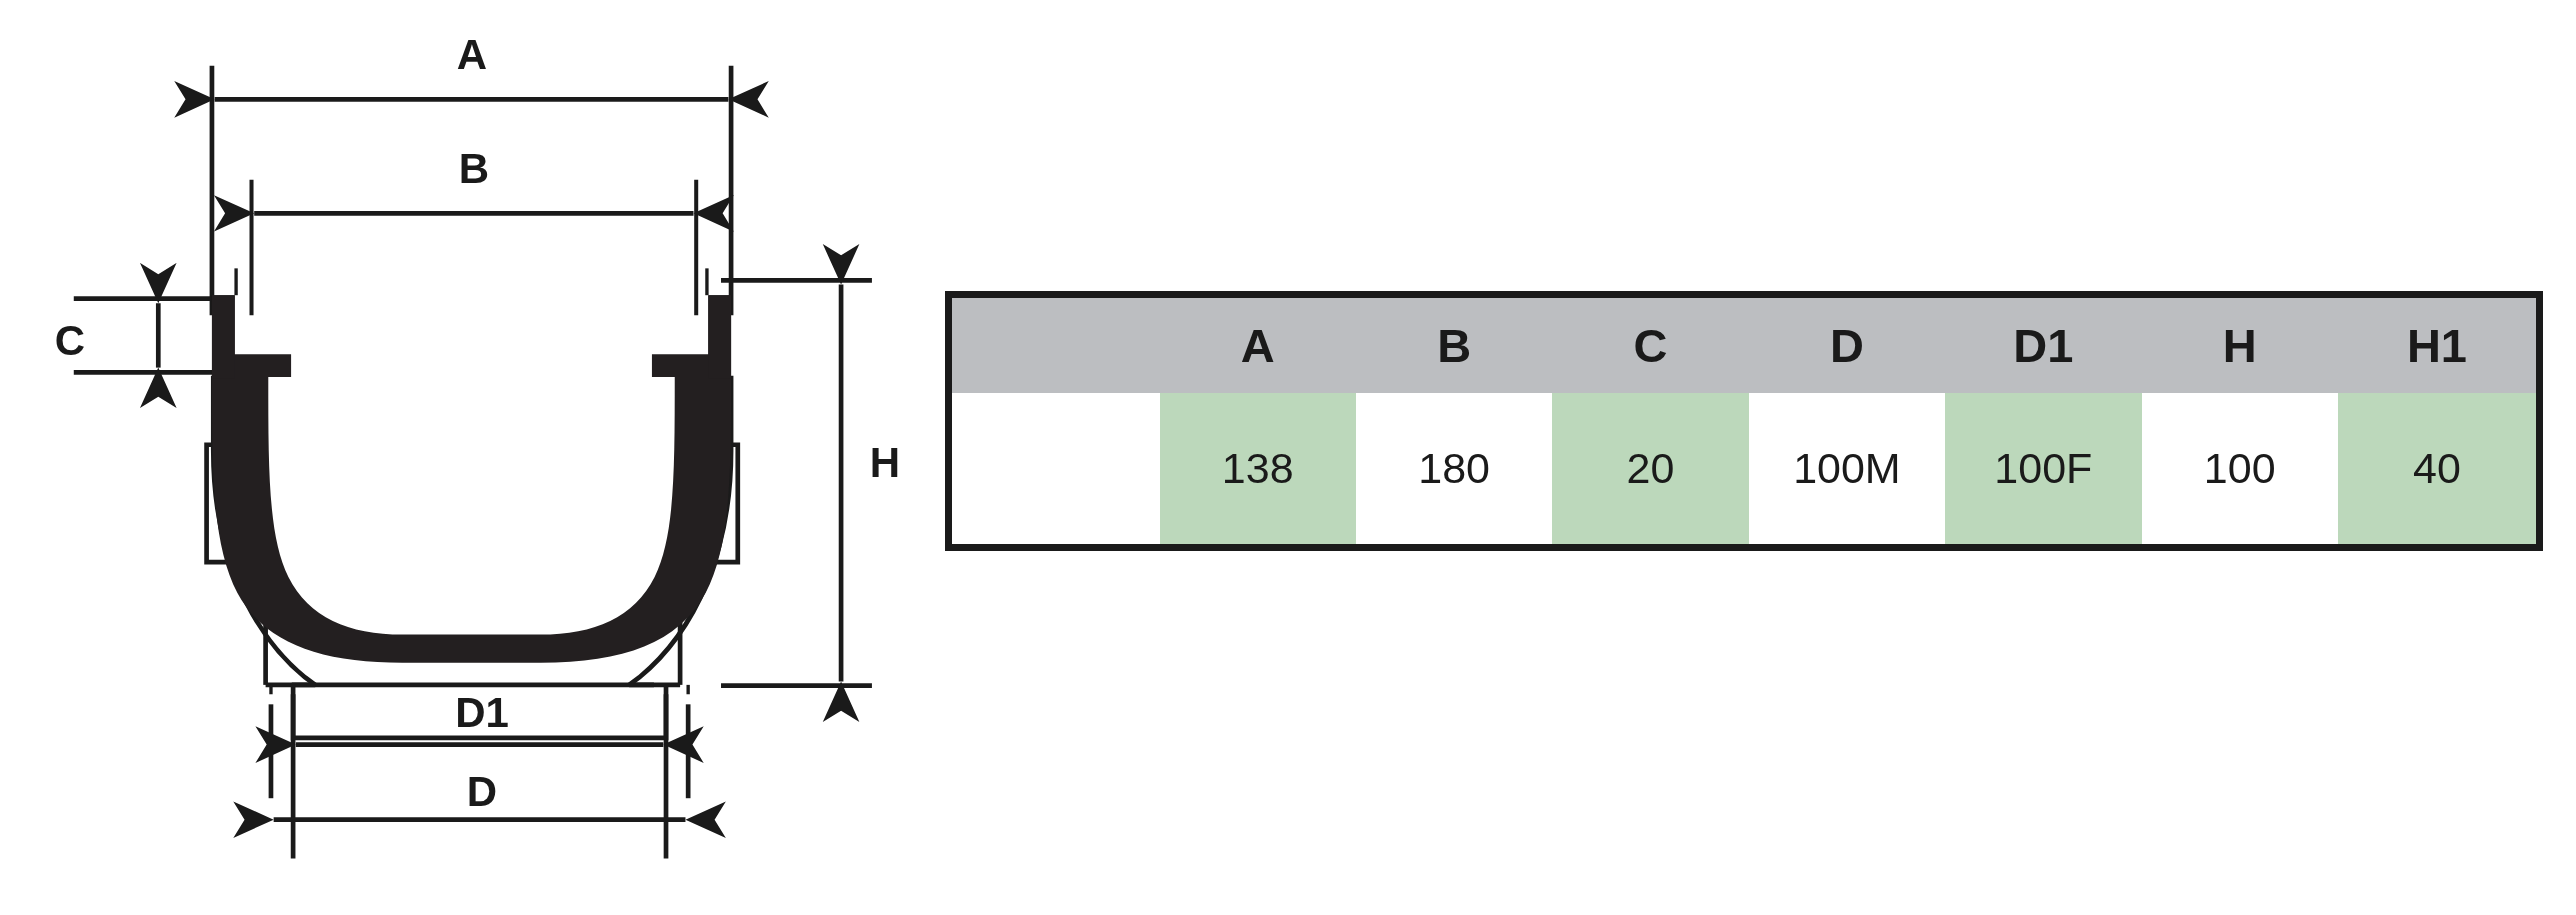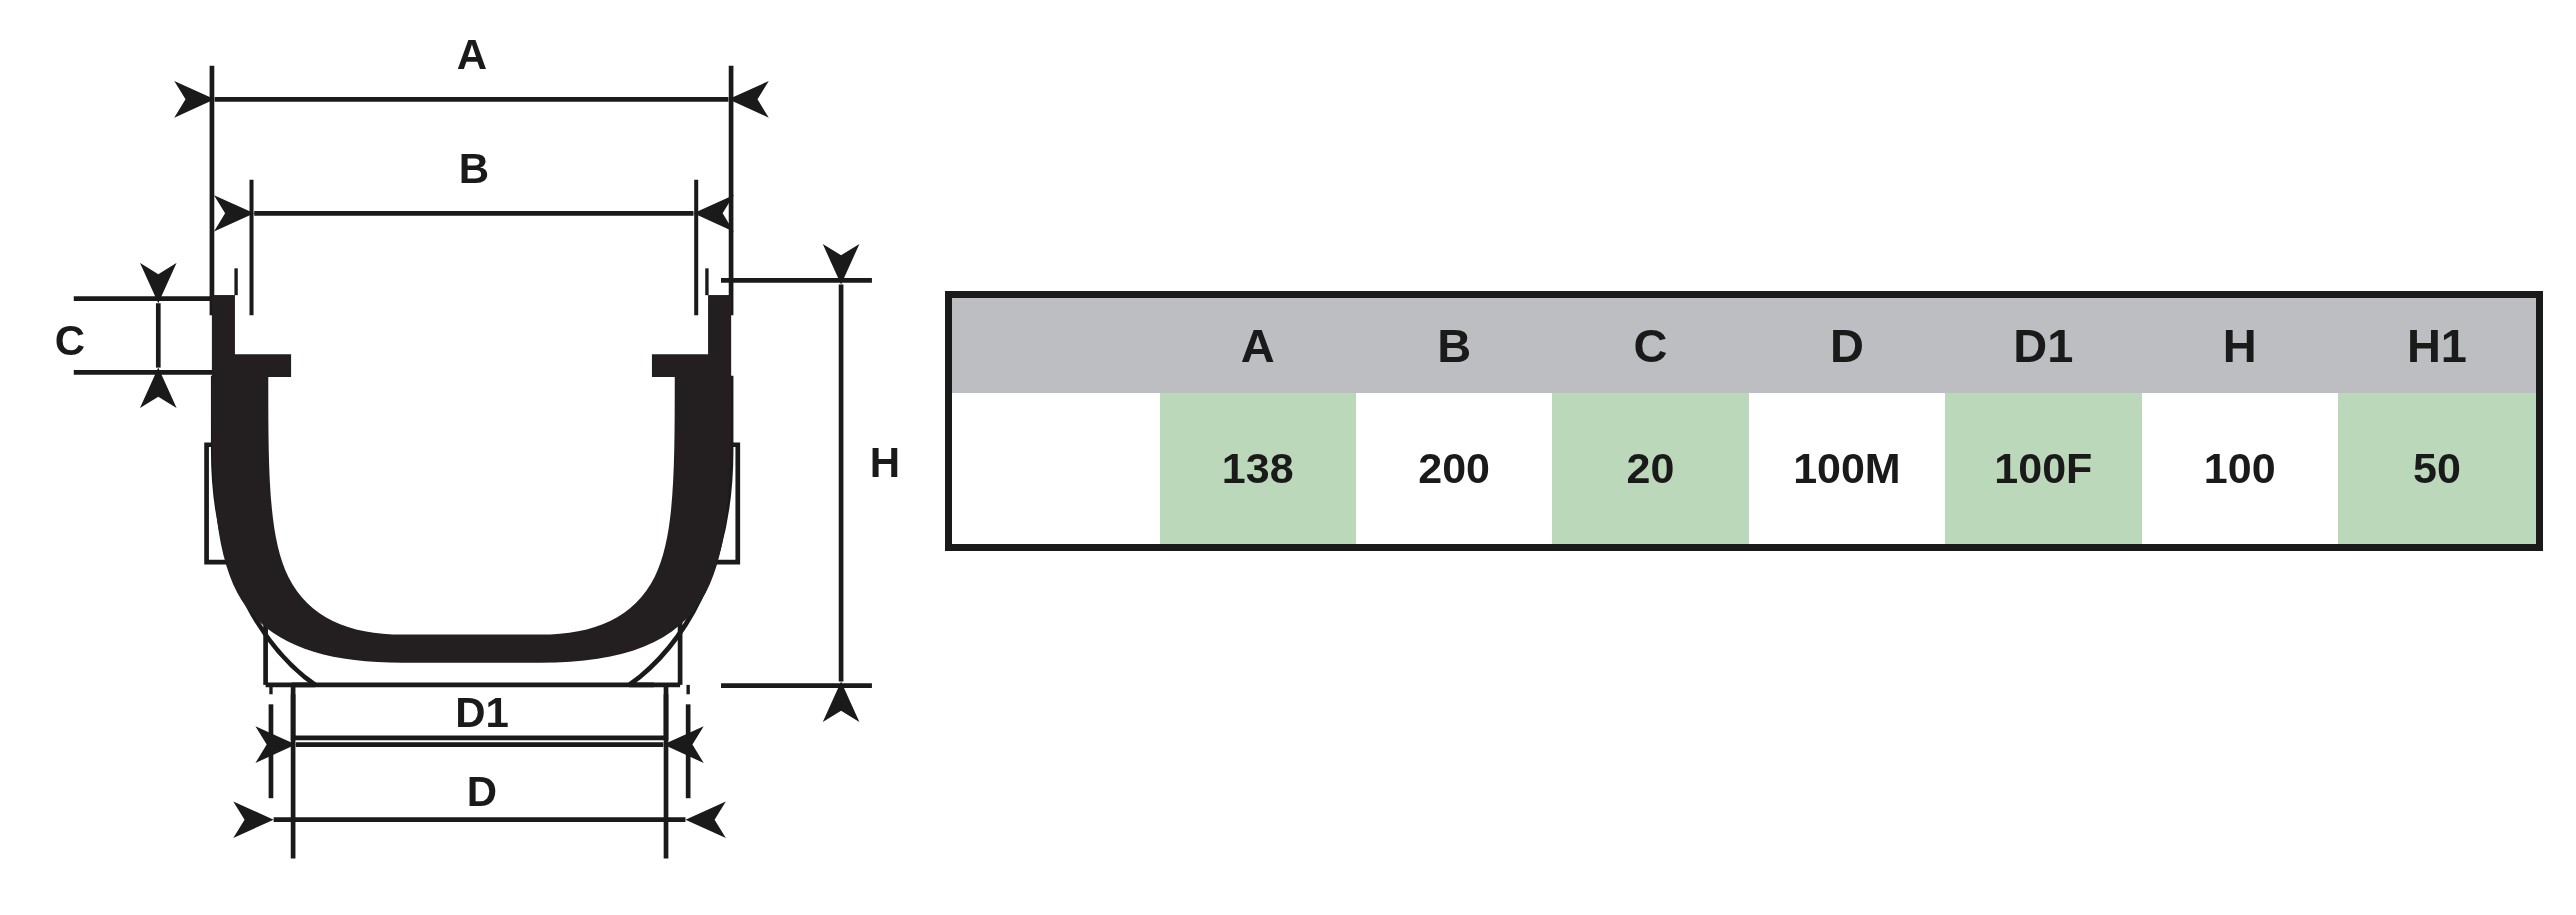--- a/index.html
+++ b/index.html
@@ -50,21 +50,21 @@
   }
   table.dimtable thead th{
     background:#bcbec1;
     height:95px;
     font-size:47px;
     font-weight:bold;
   }
   table.dimtable tbody td{
     height:150px;
     font-size:43px;
-    font-weight:bold;
+    font-weight:normal;
     background:#ffffff;
   }
   table.dimtable tbody td.hl{ background:#bcd8bb; }
   table.dimtable thead th.lead, table.dimtable tbody td.lead{ background:transparent; }
   table.dimtable thead th.lead{ background:#bcbec1; }
 </style>
 </head>
 <body>
 
 <div id="stage">
@@ -195,25 +195,25 @@
           <th style="width:12.4%">D</th>
           <th style="width:12.4%">D1</th>
           <th style="width:12.4%">H</th>
           <th style="width:12.5%">H1</th>
         </tr>
       </thead>
       <tbody>
         <tr>
           <td></td>
           <td class="hl">138</td>
-          <td>200</td>
+          <td>180</td>
           <td class="hl">20</td>
           <td>100M</td>
           <td class="hl">100F</td>
           <td>100</td>
-          <td class="hl">50</td>
+          <td class="hl">40</td>
         </tr>
       </tbody>
     </table>
   </div>
 
 </div>
 
 
 </body></html>

